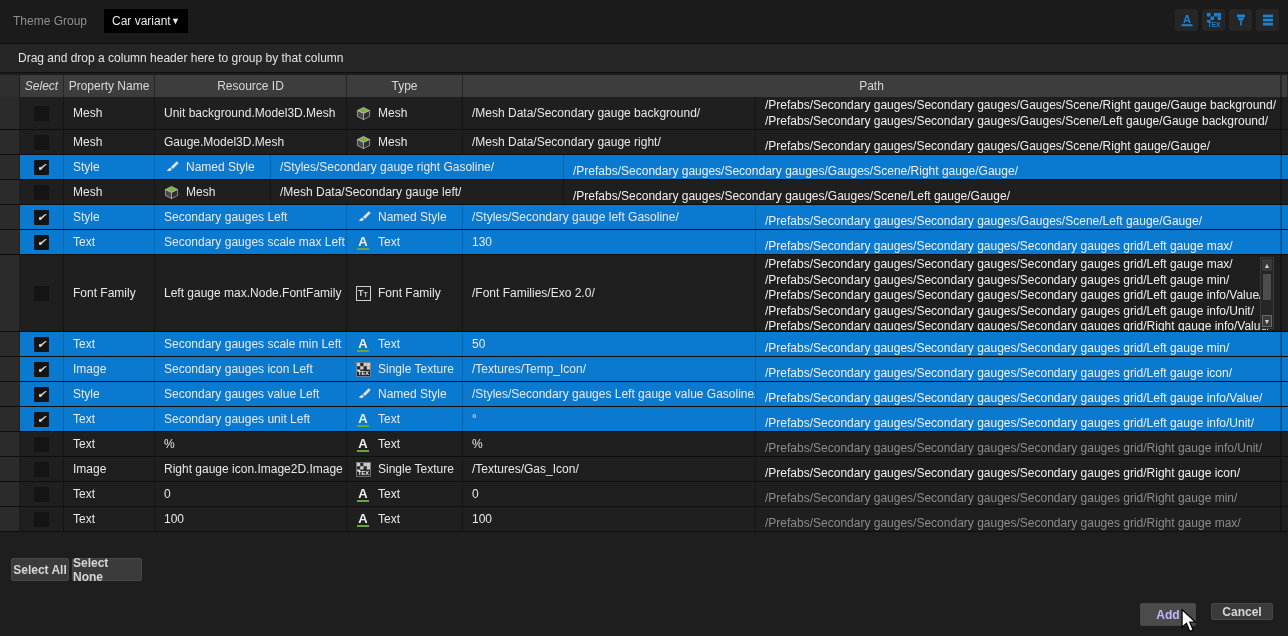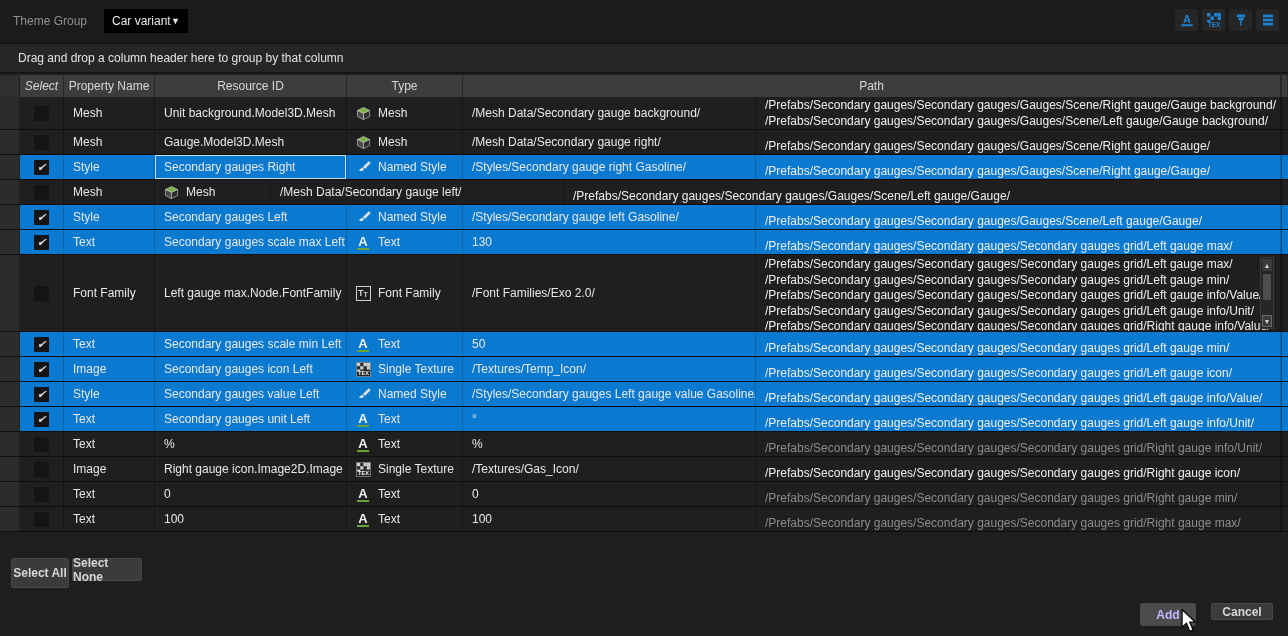--- a/index.html
+++ b/index.html
@@ -71,21 +71,21 @@
   .pscroll .sbtn { position:absolute; left:1px; right:1px; height:12px; background:#3a3a3a; color:#cfcfcf; font-size:7px; display:flex; align-items:center; justify-content:center; }
   .pscroll .sbtn.up { top:1px; }
   .pscroll .sbtn.down { bottom:1px; border:1px solid #6a6a6a; }
   .pscroll .sthumb { position:absolute; left:2px; right:2px; top:16px; height:26px; background:#4d4d4d; }
   
   .btn {
     position:absolute; background:#3b3b3b; color:#d6d6d6; font-weight:bold;
     display:flex; align-items:center; justify-content:center; border-radius:2px;
     border:1px solid #474747;
   }
-  .btn-select-all  { left:11px;  top:558px; width:58px; height:30px; }
+  .btn-select-all  { left:11px;  top:558px; width:58px; height:23px; }
   .btn-select-none { left:72px;  top:558px; width:70px; height:23px; }
   .btn-add    { left:1140px; top:603px; width:56px; height:23px; background:#4b4b4b; color:#c4b5fd; }
   .btn-cancel { left:1211px; top:603px; width:62px; height:17px; }
   .cursor { position:absolute; left:1180px; top:609px; z-index:50; pointer-events:none; }
 </style>
 </head>
 <body>
 
 <div class="topbar">
   <span class="tg-label">Theme Group</span>
@@ -189,21 +189,20 @@
           <div class="path-line">/Prefabs/Secondary gauges/Secondary gauges/Gauges/Scene/Right gauge/Gauge/</div>
         </div>
         <div class="cell c-strip"></div>
       </div>
       <div class="trow sel" style="height: 25px;">
         <div class="cell c-ind"></div>
         <div class="cell c-sel">
           <span class="cb">✔</span>
         </div>
         <div class="cell c-prop">Style</div>
-        <div class="cell c-rid focus">Secondary gauges Right</div>
         <div class="cell c-type">
           <span class="ticon">
             <svg width="15" height="15" viewBox="0 0 16 16">
       <path d="M13.6 1.2 l-6.2 6.2 2.1 2.1 6.2-6.2 z" fill="#e2e2e2"></path>
       <path d="M6.9 8 c-1.9 0.3 -2 2.1 -3.7 2.8 1.1 1.5 4 1.4 5.2 -0.8 z" fill="#e2e2e2"></path>
             </svg>
           </span>
           <span>Named Style</span>
         </div>
         <div class="cell c-val">/Styles/Secondary gauge right Gasoline/</div>

